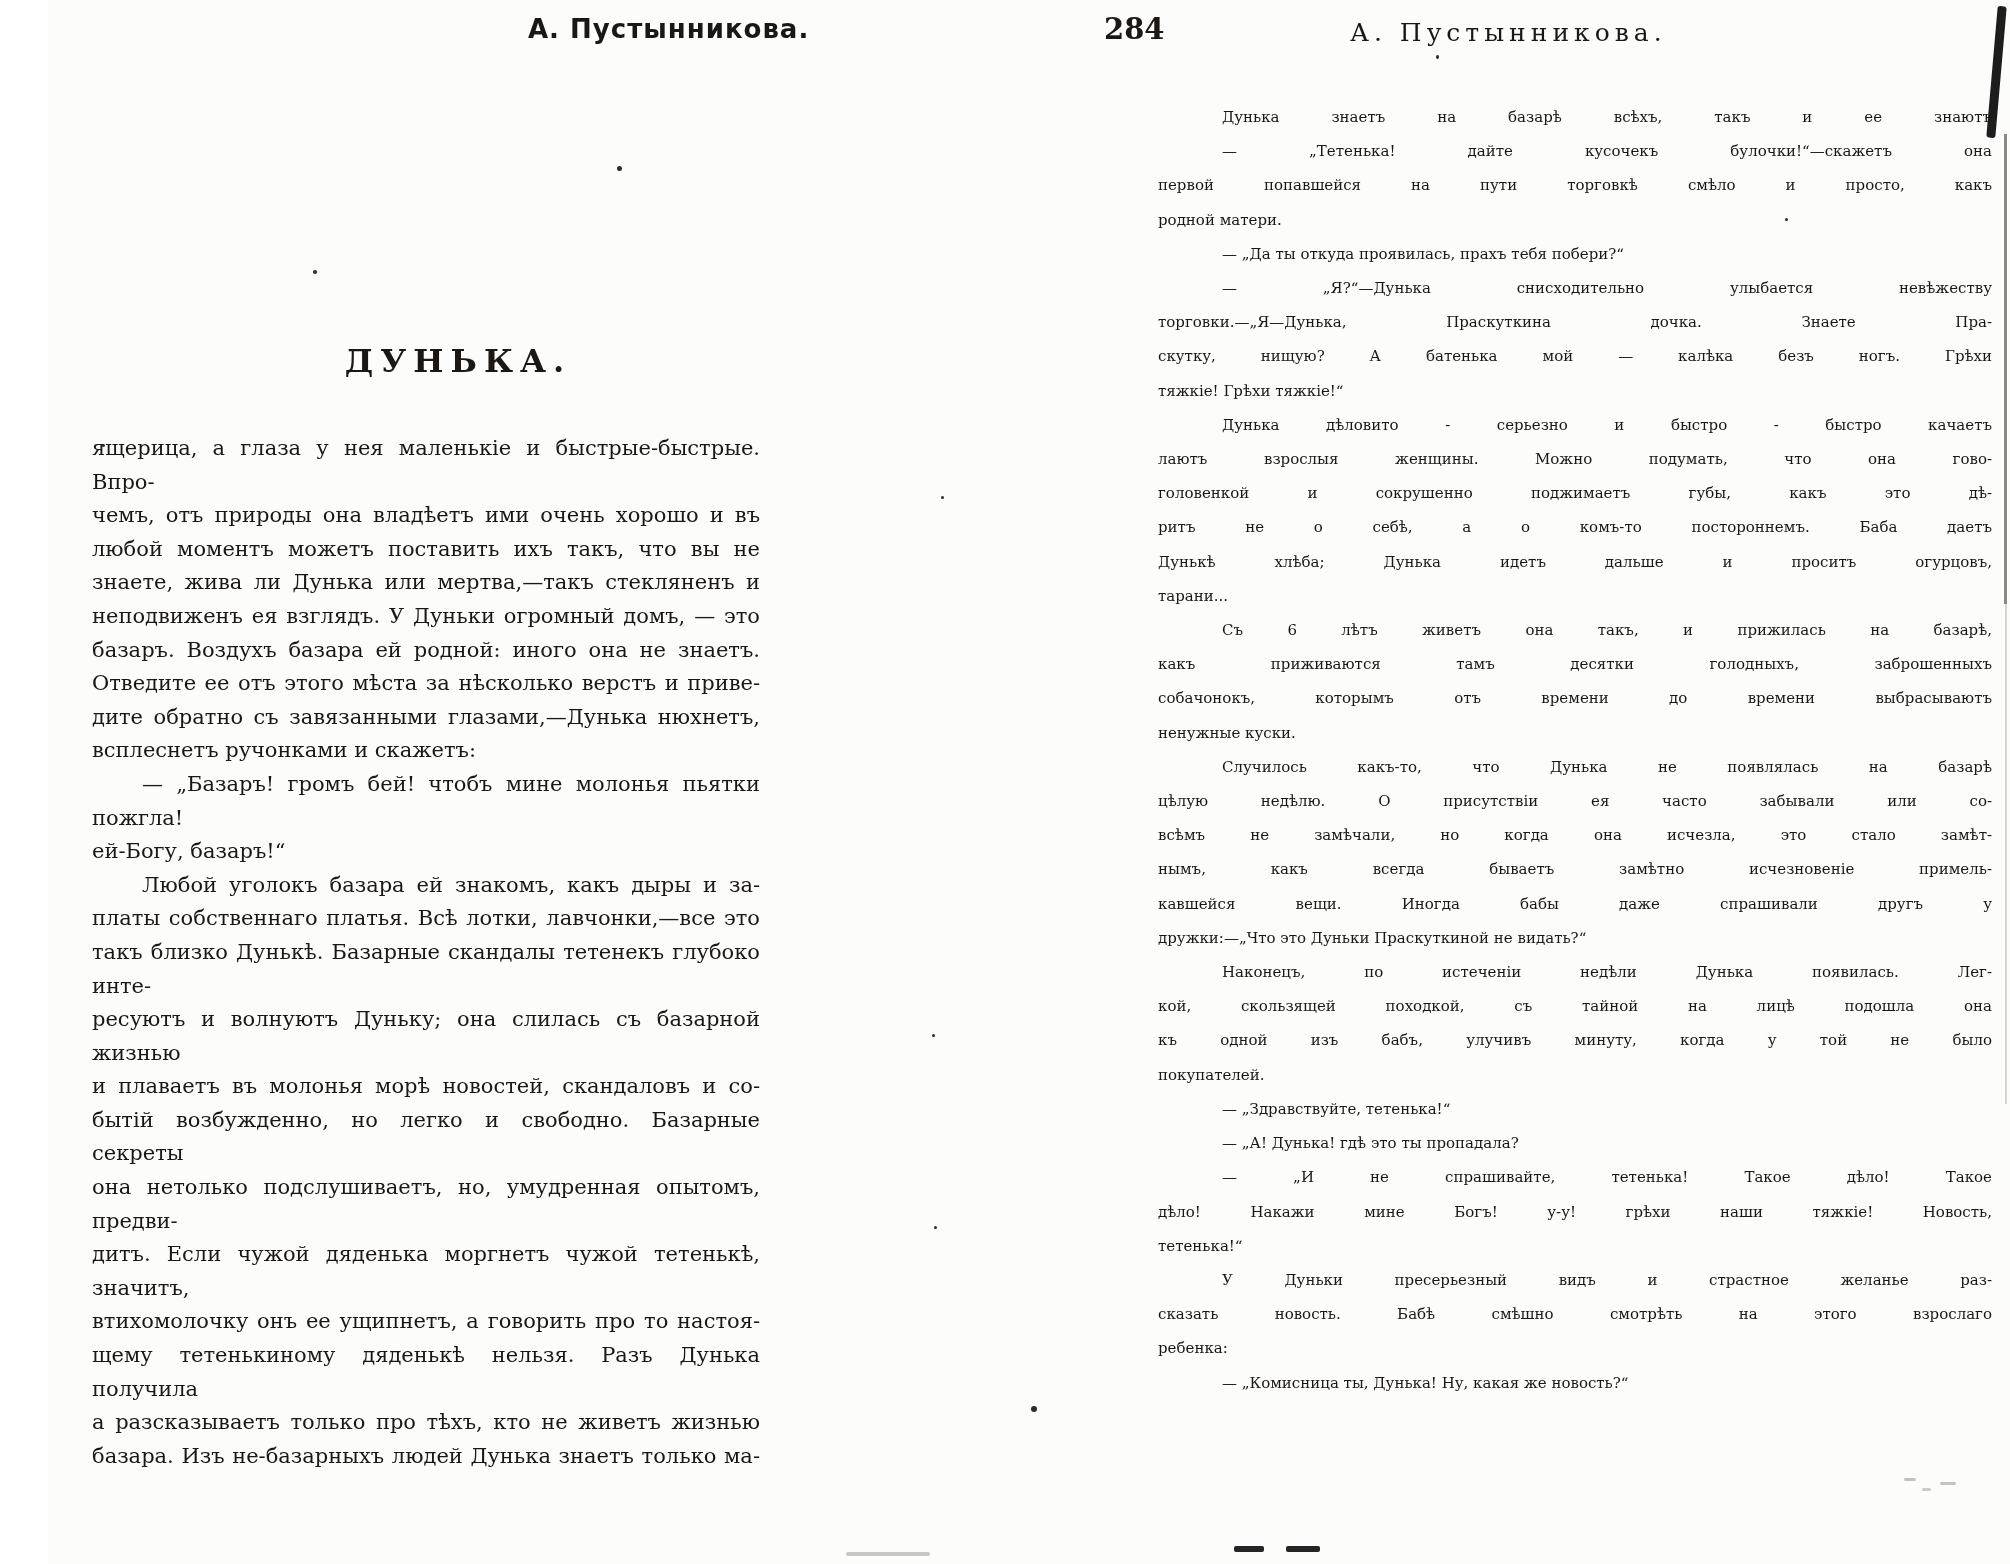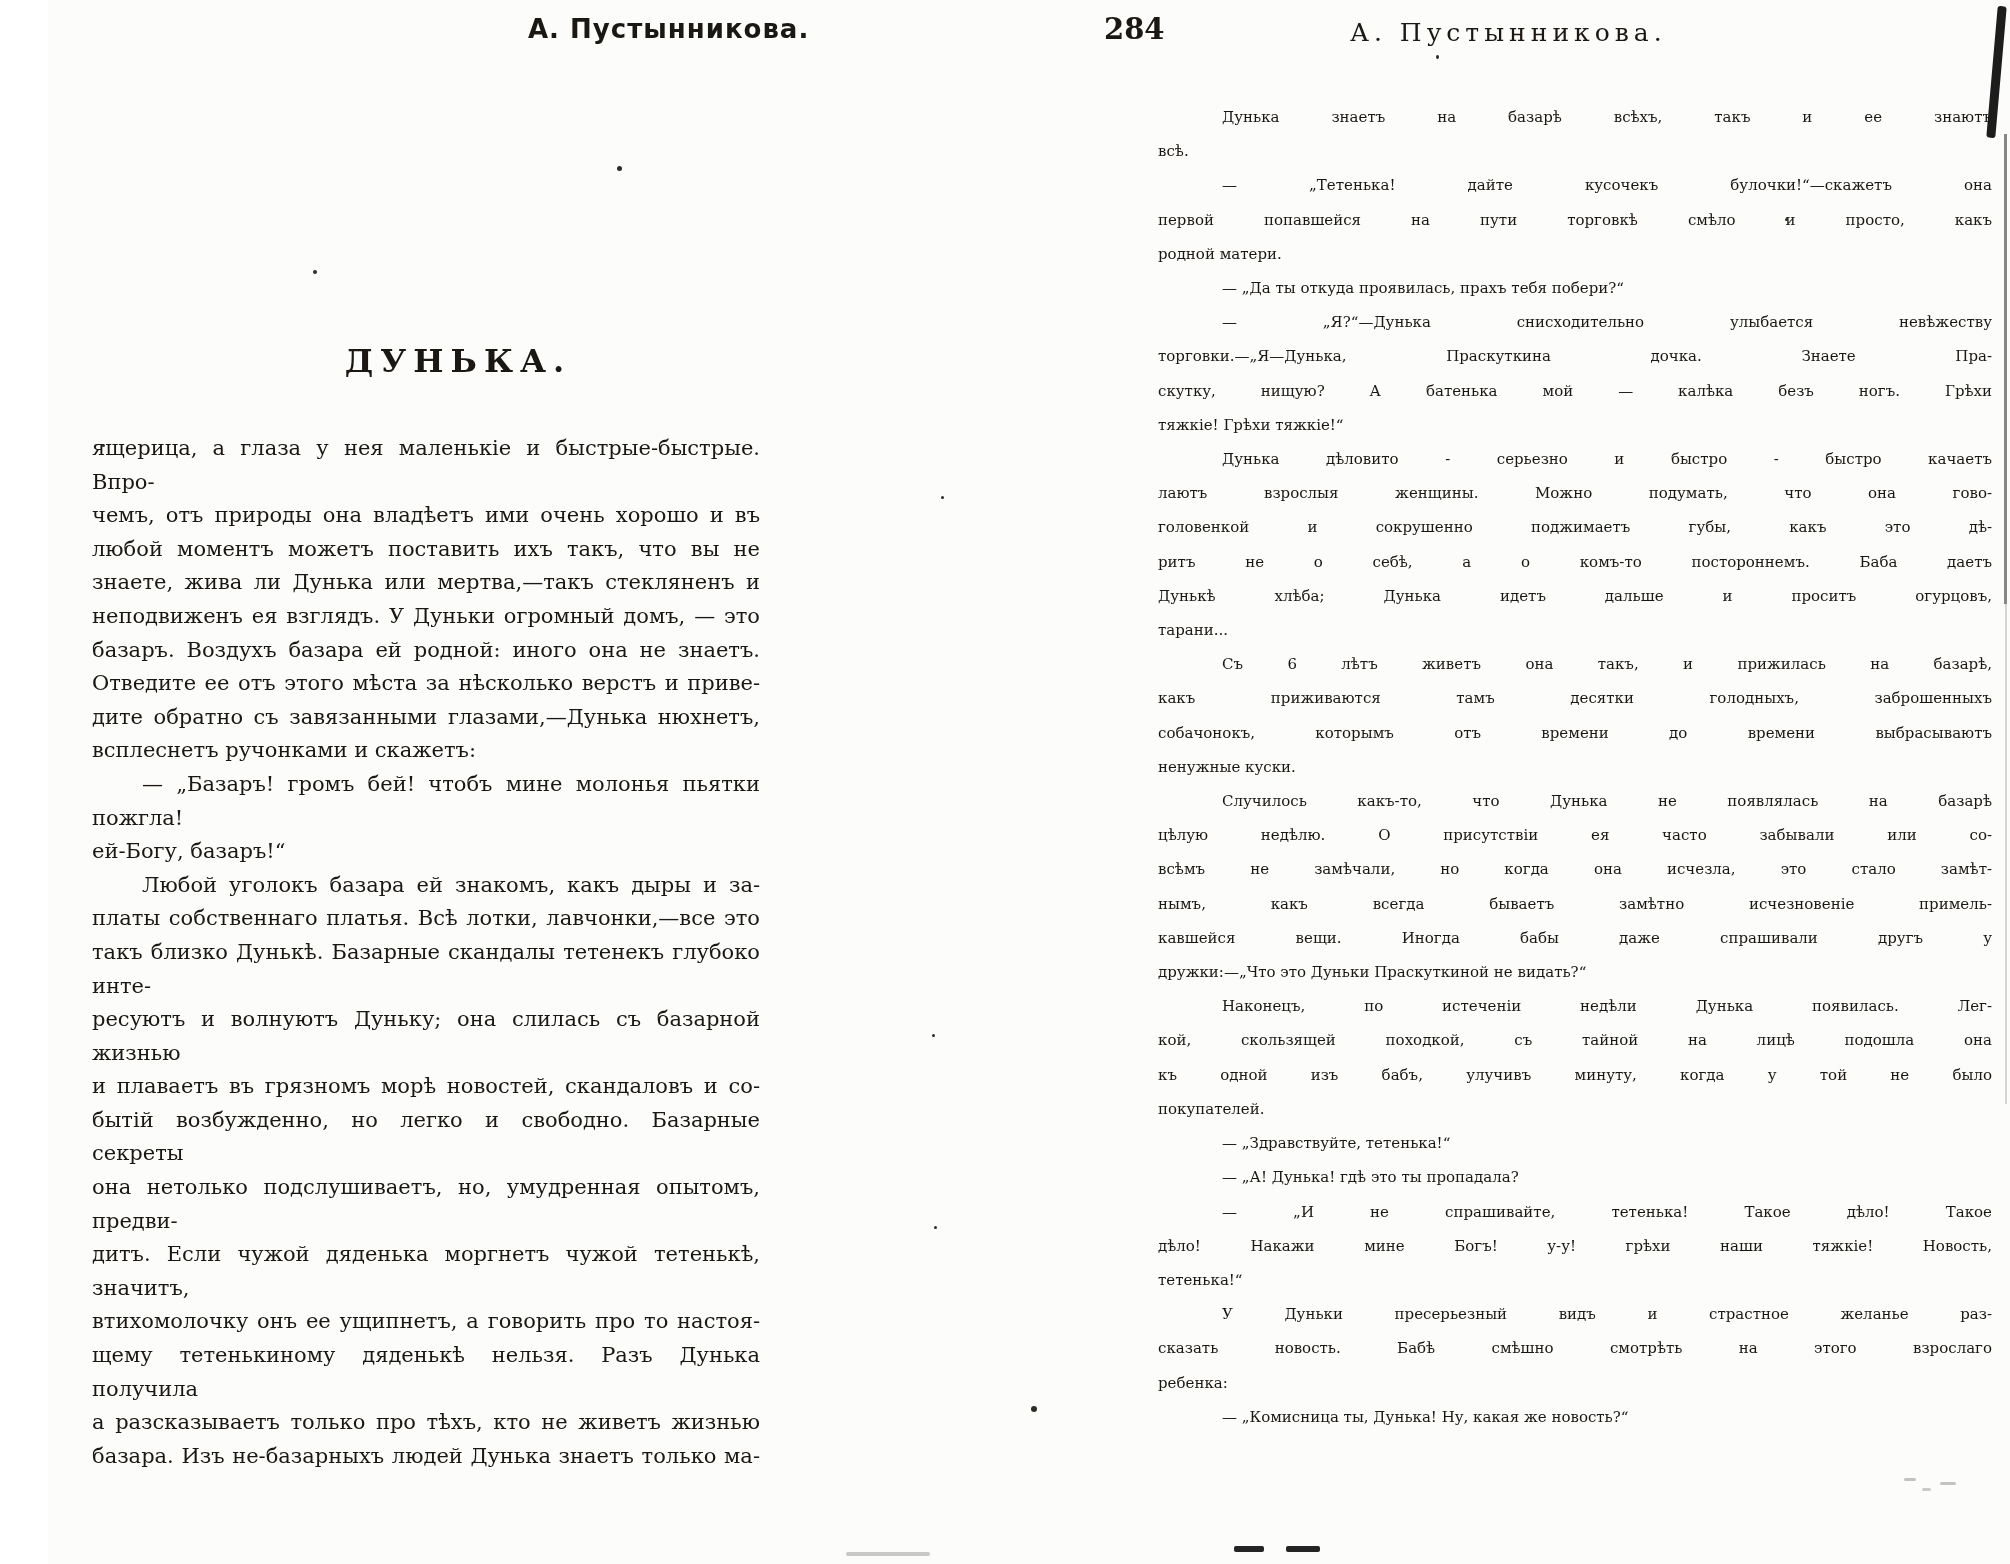--- a/index.html
+++ b/index.html
@@ -143,37 +143,36 @@
       <div class="line">базаръ. Воздухъ базара ей родной: иного она не знаетъ.</div>
       <div class="line">Отведите ее отъ этого мѣста за нѣсколько верстъ и приве-</div>
       <div class="line">дите обратно съ завязанными глазами,—Дунька нюхнетъ,</div>
       <div class="line end">всплеснетъ ручонками и скажетъ:</div>
       <div class="line indent">— „Базаръ! громъ бей! чтобъ мине молонья пьятки пожгла!</div>
       <div class="line end">ей-Богу, базаръ!“</div>
       <div class="line indent">Любой уголокъ базара ей знакомъ, какъ дыры и за-</div>
       <div class="line">платы собственнаго платья. Всѣ лотки, лавчонки,—все это</div>
       <div class="line">такъ близко Дунькѣ. Базарные скандалы тетенекъ глубоко инте-</div>
       <div class="line">ресуютъ и волнуютъ Дуньку; она слилась съ базарной жизнью</div>
-      <div class="line">и плаваетъ въ грязномъ морѣ новостей, скандаловъ и со-</div>
+      <div class="line">и плаваетъ въ молонья морѣ новостей, скандаловъ и со-</div>
       <div class="line">бытій возбужденно, но легко и свободно. Базарные секреты</div>
       <div class="line">она нетолько подслушиваетъ, но, умудренная опытомъ, предви-</div>
       <div class="line">дитъ. Если чужой дяденька моргнетъ чужой тетенькѣ, значитъ,</div>
       <div class="line">втихомолочку онъ ее ущипнетъ, а говорить про то настоя-</div>
       <div class="line">щему тетенькиному дяденькѣ нельзя. Разъ Дунька получила</div>
       <div class="line">а разсказываетъ только про тѣхъ, кто не живетъ жизнью</div>
       <div class="line">базара. Изъ не-базарныхъ людей Дунька знаетъ только ма-</div>
     </div>
 
   <div class="page-number">284</div>
 
   <div class="head-right">А. Пустынникова.</div>
 
   <div class="column col-right">
       <div class="line indent">Дунька знаетъ на базарѣ всѣхъ, такъ и ее знаютъ</div>
-      <div class="line end">всѣ.</div>
       <div class="line indent">— „Тетенька! дайте кусочекъ булочки!“—скажетъ она</div>
       <div class="line">первой попавшейся на пути торговкѣ смѣло и просто, какъ</div>
       <div class="line end">родной матери.</div>
       <div class="line indent end">— „Да ты откуда проявилась, прахъ тебя побери?“</div>
       <div class="line indent">— „Я?“—Дунька снисходительно улыбается невѣжеству</div>
       <div class="line">торговки.—„Я—Дунька, Праскуткина дочка. Знаете Пра-</div>
       <div class="line">скутку, нищую? А батенька мой — калѣка безъ ногъ. Грѣхи</div>
       <div class="line end">тяжкіе! Грѣхи тяжкіе!“</div>
       <div class="line indent">Дунька дѣловито - серьезно и быстро - быстро качаетъ</div>
       <div class="line">лаютъ взрослыя женщины. Можно подумать, что она гово-</div>

